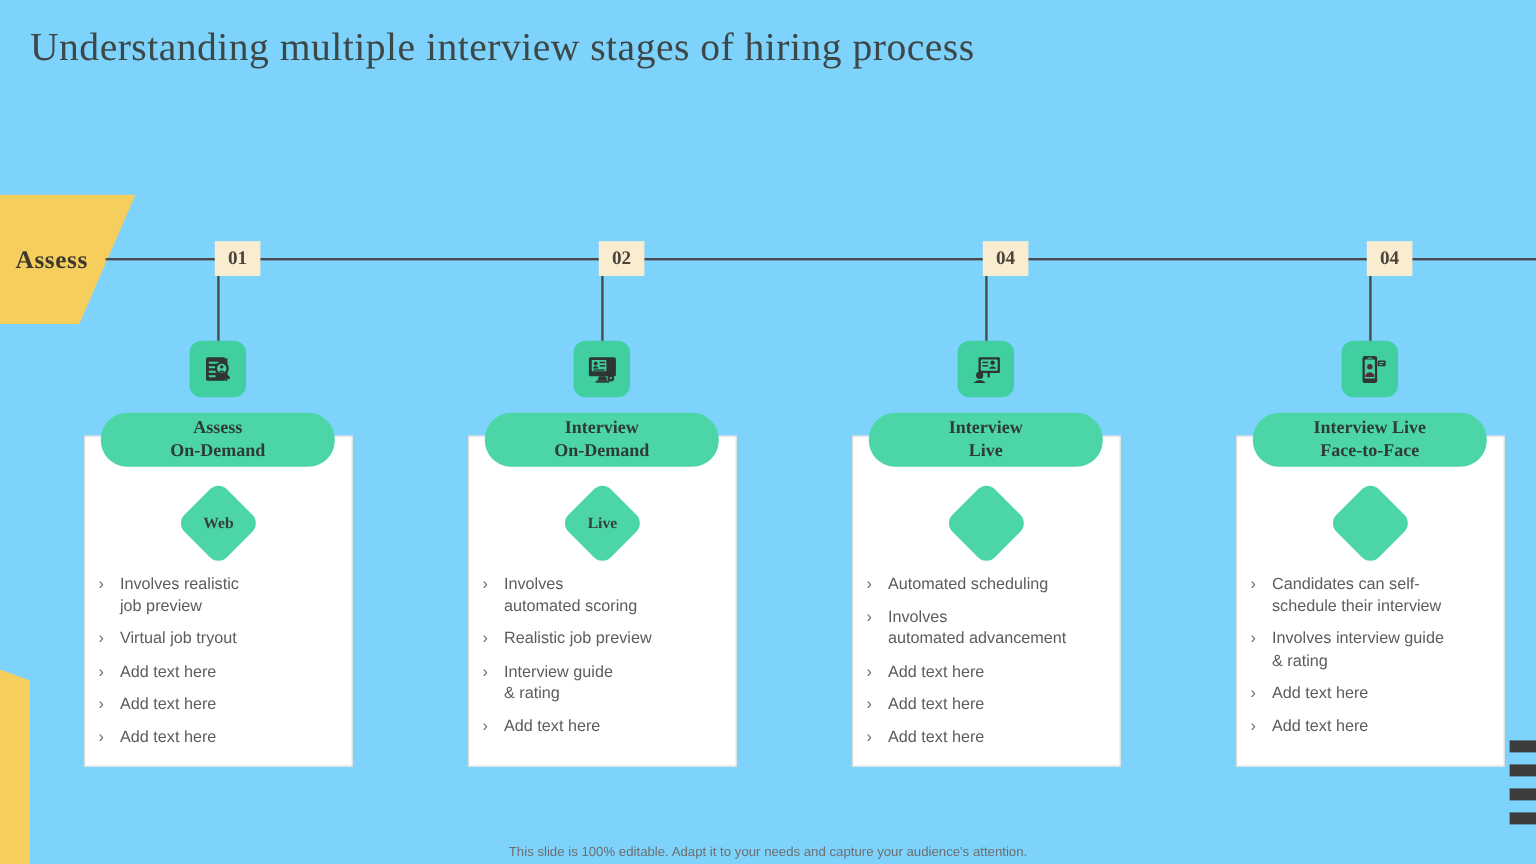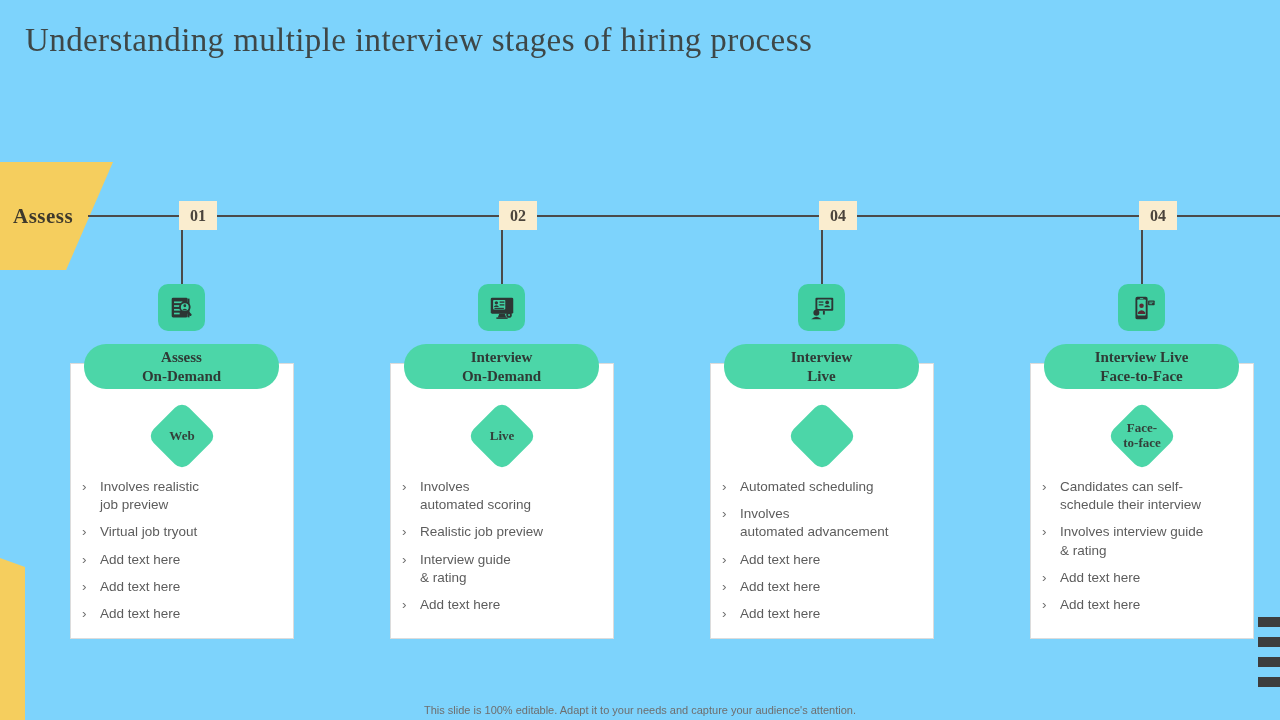--- a/index.html
+++ b/index.html
@@ -261,22 +261,20 @@
           <rect x="22.5" y="8" width="7" height="5" rx="0.8" fill="#2d3634"></rect>
           <rect x="23.8" y="9.3" width="4.4" height="0.9" fill="#41CFA2"></rect>
           <rect x="23.8" y="11" width="3" height="0.9" fill="#41CFA2"></rect>
         </svg>
       </span>
     </div>
     <div class="pill">Interview Live
 Face-to-Face</div>
     <div class="card"></div>
     <div class="diamond"></div>
-    <div class="diamond-label">Face-
-to-face</div>
     <div class="bullets">
       <div class="bullet">
           <span class="marker">›</span>
           <span class="btext">Candidates can self-
 schedule their interview</span>
         </div>
       <div class="bullet">
           <span class="marker">›</span>
           <span class="btext">Involves  interview guide
 &amp; rating</span>

